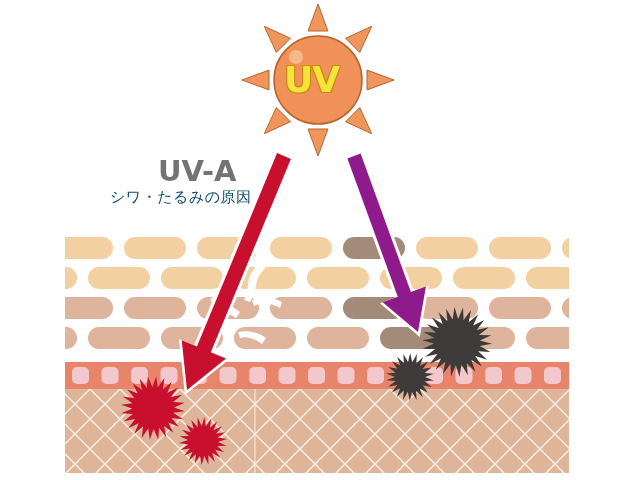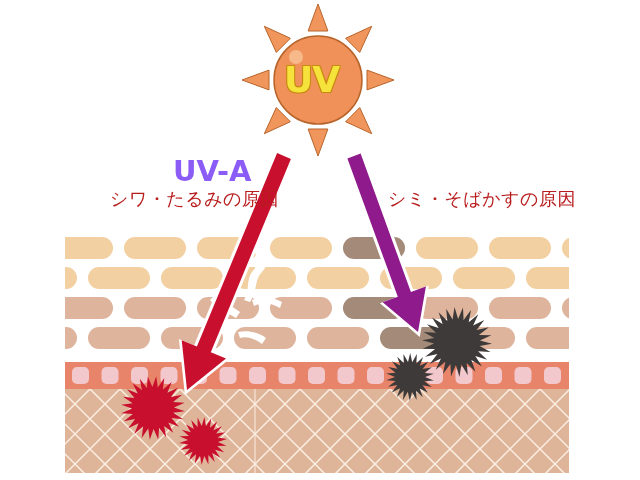--- a/index.html
+++ b/index.html
@@ -1,19 +1,19 @@
 <!DOCTYPE html>
 <html><head>
   <meta charset="utf-8">
   <style>
     html, body { margin:0; padding:0; background:#ffffff; }
     body { width:640px; height:480px; position:relative; overflow:hidden; font-family:"DejaVu Sans", sans-serif; }
     #stage { position:absolute; left:0; top:0; width:640px; height:480px; }
     .label-title { position:absolute; font-family:"DejaVu Sans", sans-serif; font-weight:bold; font-size:29px; letter-spacing:0px; line-height:1; }
-    .label-sub { position:absolute; font-family:Liberation Serif, serif; font-size:18px; color:#b91c1c; line-height:1; letter-spacing:0.5px; }
+    .label-sub { position:absolute; font-family:Liberation Serif, serif; font-size:15px; color:#0c4a6e; line-height:1; letter-spacing:0.5px; }
     .sun-text { position:absolute; font-family:"DejaVu Sans", sans-serif; font-weight:bold; font-size:36px; line-height:1; letter-spacing:-1px; }
   </style>
 </head>
 <body>
 
 <div id="stage">
   <svg width="640" height="480" viewBox="0 0 640 480" xmlns="http://www.w3.org/2000/svg">
     <defs>
       <clipPath id="dermisClip">
           <rect x="65" y="389" width="504" height="84"></rect>
@@ -175,17 +175,16 @@
         <polygon points="264.3,133.7 290.4,121.7 276.3,107.6" fill="#f0955c" stroke="#b8652c" stroke-width="1"></polygon>
         <polygon points="242.0,80.0 269.0,89.9 269.0,70.1" fill="#f0955c" stroke="#b8652c" stroke-width="1"></polygon>
         <polygon points="264.3,26.3 276.3,52.4 290.4,38.3" fill="#f0955c" stroke="#b8652c" stroke-width="1"></polygon>
       </g>
     <circle id="sunDisc" cx="318" cy="80" r="44" stroke-width="1.5" fill="#f0915a" stroke="#b8652c"></circle>
     <circle id="sunHighlight" cx="296" cy="57" r="7" fill="#f7b98a"></circle>
   </svg>
 
   <div class="sun-text" id="sunText" style="left: 284px; top: 62px; color: rgb(245, 226, 58); text-shadow: rgb(200, 138, 16) -1px -1px 0px, rgb(200, 138, 16) 1px -1px 0px, rgb(200, 138, 16) -1px 1px 0px, rgb(200, 138, 16) 1px 1px 0px;">UV</div>
 
-  <div class="label-title" id="uvaTitle" style="left: 173px; top: 157px; color: #8b5cf6;">UV-A</div>
+  <div class="label-title" id="uvaTitle" style="left: 158px; top: 157px; color: #737373;">UV-A</div>
   <div class="label-sub" style="left:110px; top:190px;">シワ・たるみの原因</div>
 
-  <div class="label-sub" style="left:388px; top:190px;">シミ・そばかすの原因</div>
 </div>
 
 </body></html>

